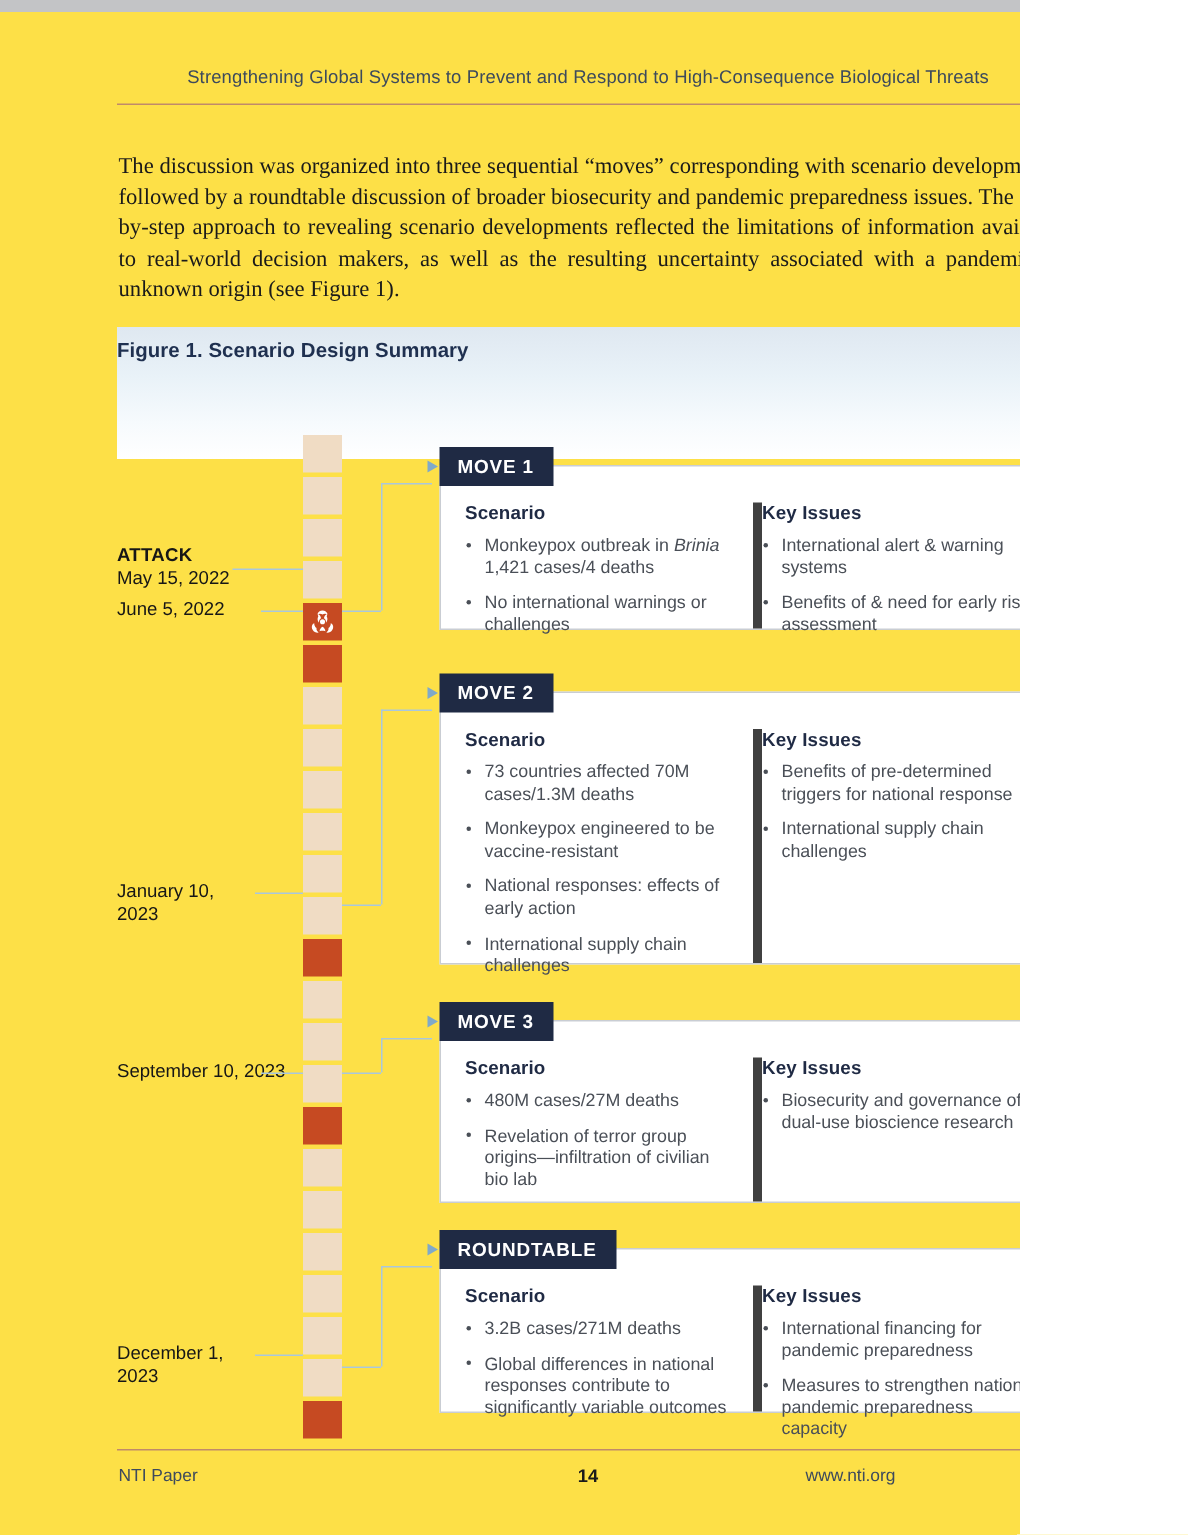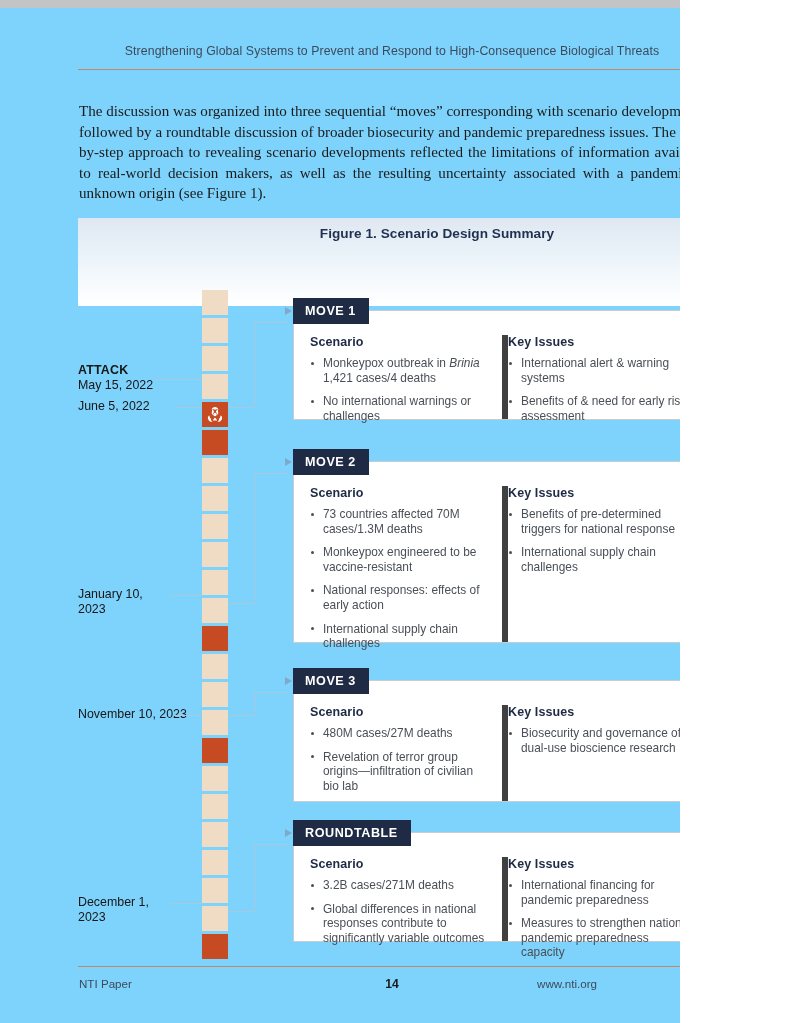--- a/index.html
+++ b/index.html
@@ -9,21 +9,21 @@
   }
   body {
     font-family: "Liberation Sans", sans-serif;
     -webkit-font-smoothing: antialiased;
   }
   #page {
     position: relative;
     width: 680px;
     height: 1023px;
     overflow: hidden;
-    background: #7dd3fc;
+    background: #fde047;
   }
 
   
   .viewer-topbar {
     position: absolute;
     left: 0; top: 0;
     width: 792px; height: 8px;
     background: #c3c4c6;
   }
 
@@ -66,26 +66,25 @@
   .figure-bg {
     position: absolute;
     left: 0; top: 0;
     width: 640px; height: 88px;
     background: linear-gradient(to bottom, #dfe8f1 0%, #e9f2f8 38%, #f6fafd 72%, #ffffff 100%);
   }
   .figure-title {
     position: absolute;
     left: 0; top: 8px;
     width: 640px;
-    text-align: center;
+    text-align: left;
     font-size: 13.6px;
     font-weight: bold;
     color: #1f3050;
     letter-spacing: .05px;
-    padding-left: 39px;
   }
 
   
   .timeline {
     position: absolute;
     left: 124px; top: 36px;
     width: 26px;
   }
   .tl-seg {
     position: absolute;
@@ -317,21 +316,21 @@
         <div class="conn conn-v" style="left: 176px; top: 626px; height: 66.5px;"></div>
         <div class="conn conn-h" style="left: 176px; top: 626px; width: 34px;"></div>
       </div>
     <div id="date-labels">
         <div class="date-label" style="left: 0px; top: 144.5px;"><span class="attack-word">ATTACK</span><span>May 15, 2022</span></div>
         <div class="date-tick" style="left: 77px; width: 47px; top: 160.5px;"></div>
         <div class="date-label" style="left: 0px; top: 180.5px;"><span>June 5, 2022</span></div>
         <div class="date-tick" style="left: 96px; width: 28px; top: 188.5px;"></div>
         <div class="date-label" style="left: 0px; top: 368.5px;"><span>January 10,<br>2023</span></div>
         <div class="date-tick" style="left: 92px; width: 32px; top: 376.5px;"></div>
-        <div class="date-label" style="left: 0px; top: 488.5px;"><span>November 10, 2023</span></div>
+        <div class="date-label" style="left: 0px; top: 488.5px;"><span>September 10, 2023</span></div>
         <div class="date-tick" style="left: 96px; width: 28px; top: 496.5px;"></div>
         <div class="date-label" style="left: 0px; top: 676.5px;"><span>December 1,<br>2023</span></div>
         <div class="date-tick" style="left: 92px; width: 32px; top: 684.5px;"></div>
       </div>
     <div id="panels">
         <div class="panel" style="left: 215px; top: 92px; width: 417px; height: 110px;">
           <div class="panel-arrow"></div>
           <div class="panel-tab">MOVE 1</div>
           <div class="panel-cols">
             <div class="col col-scenario">

